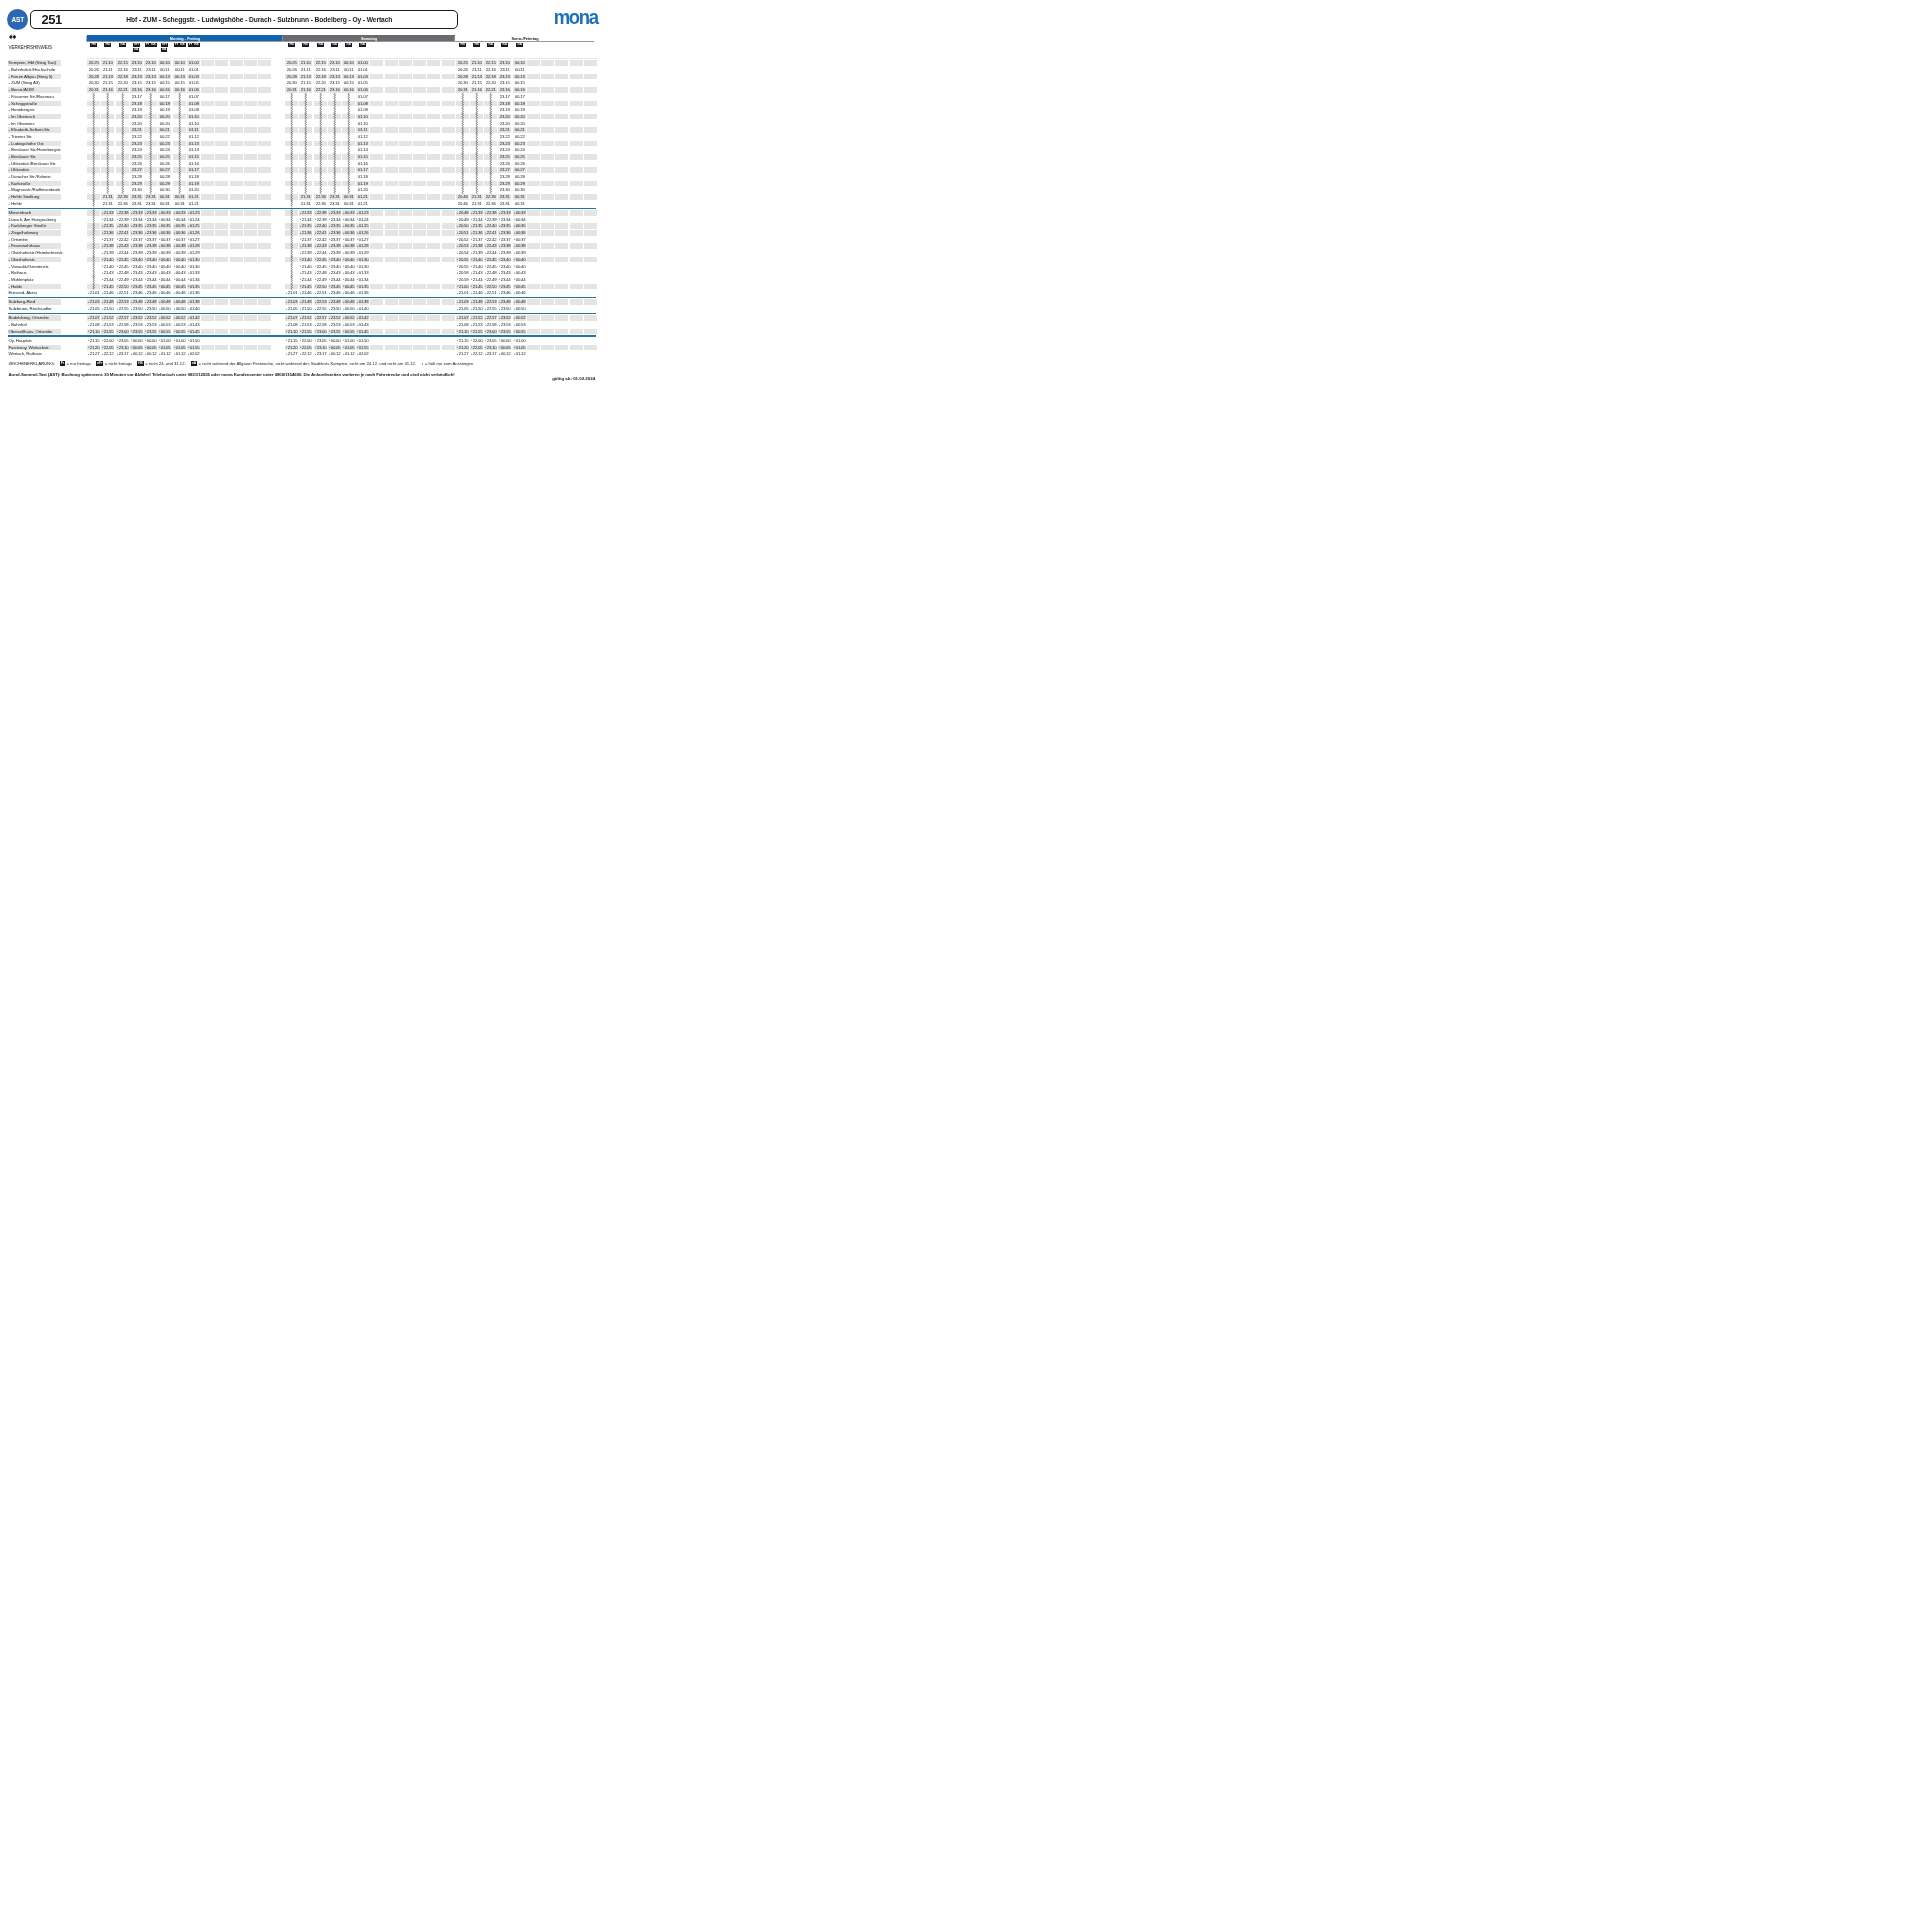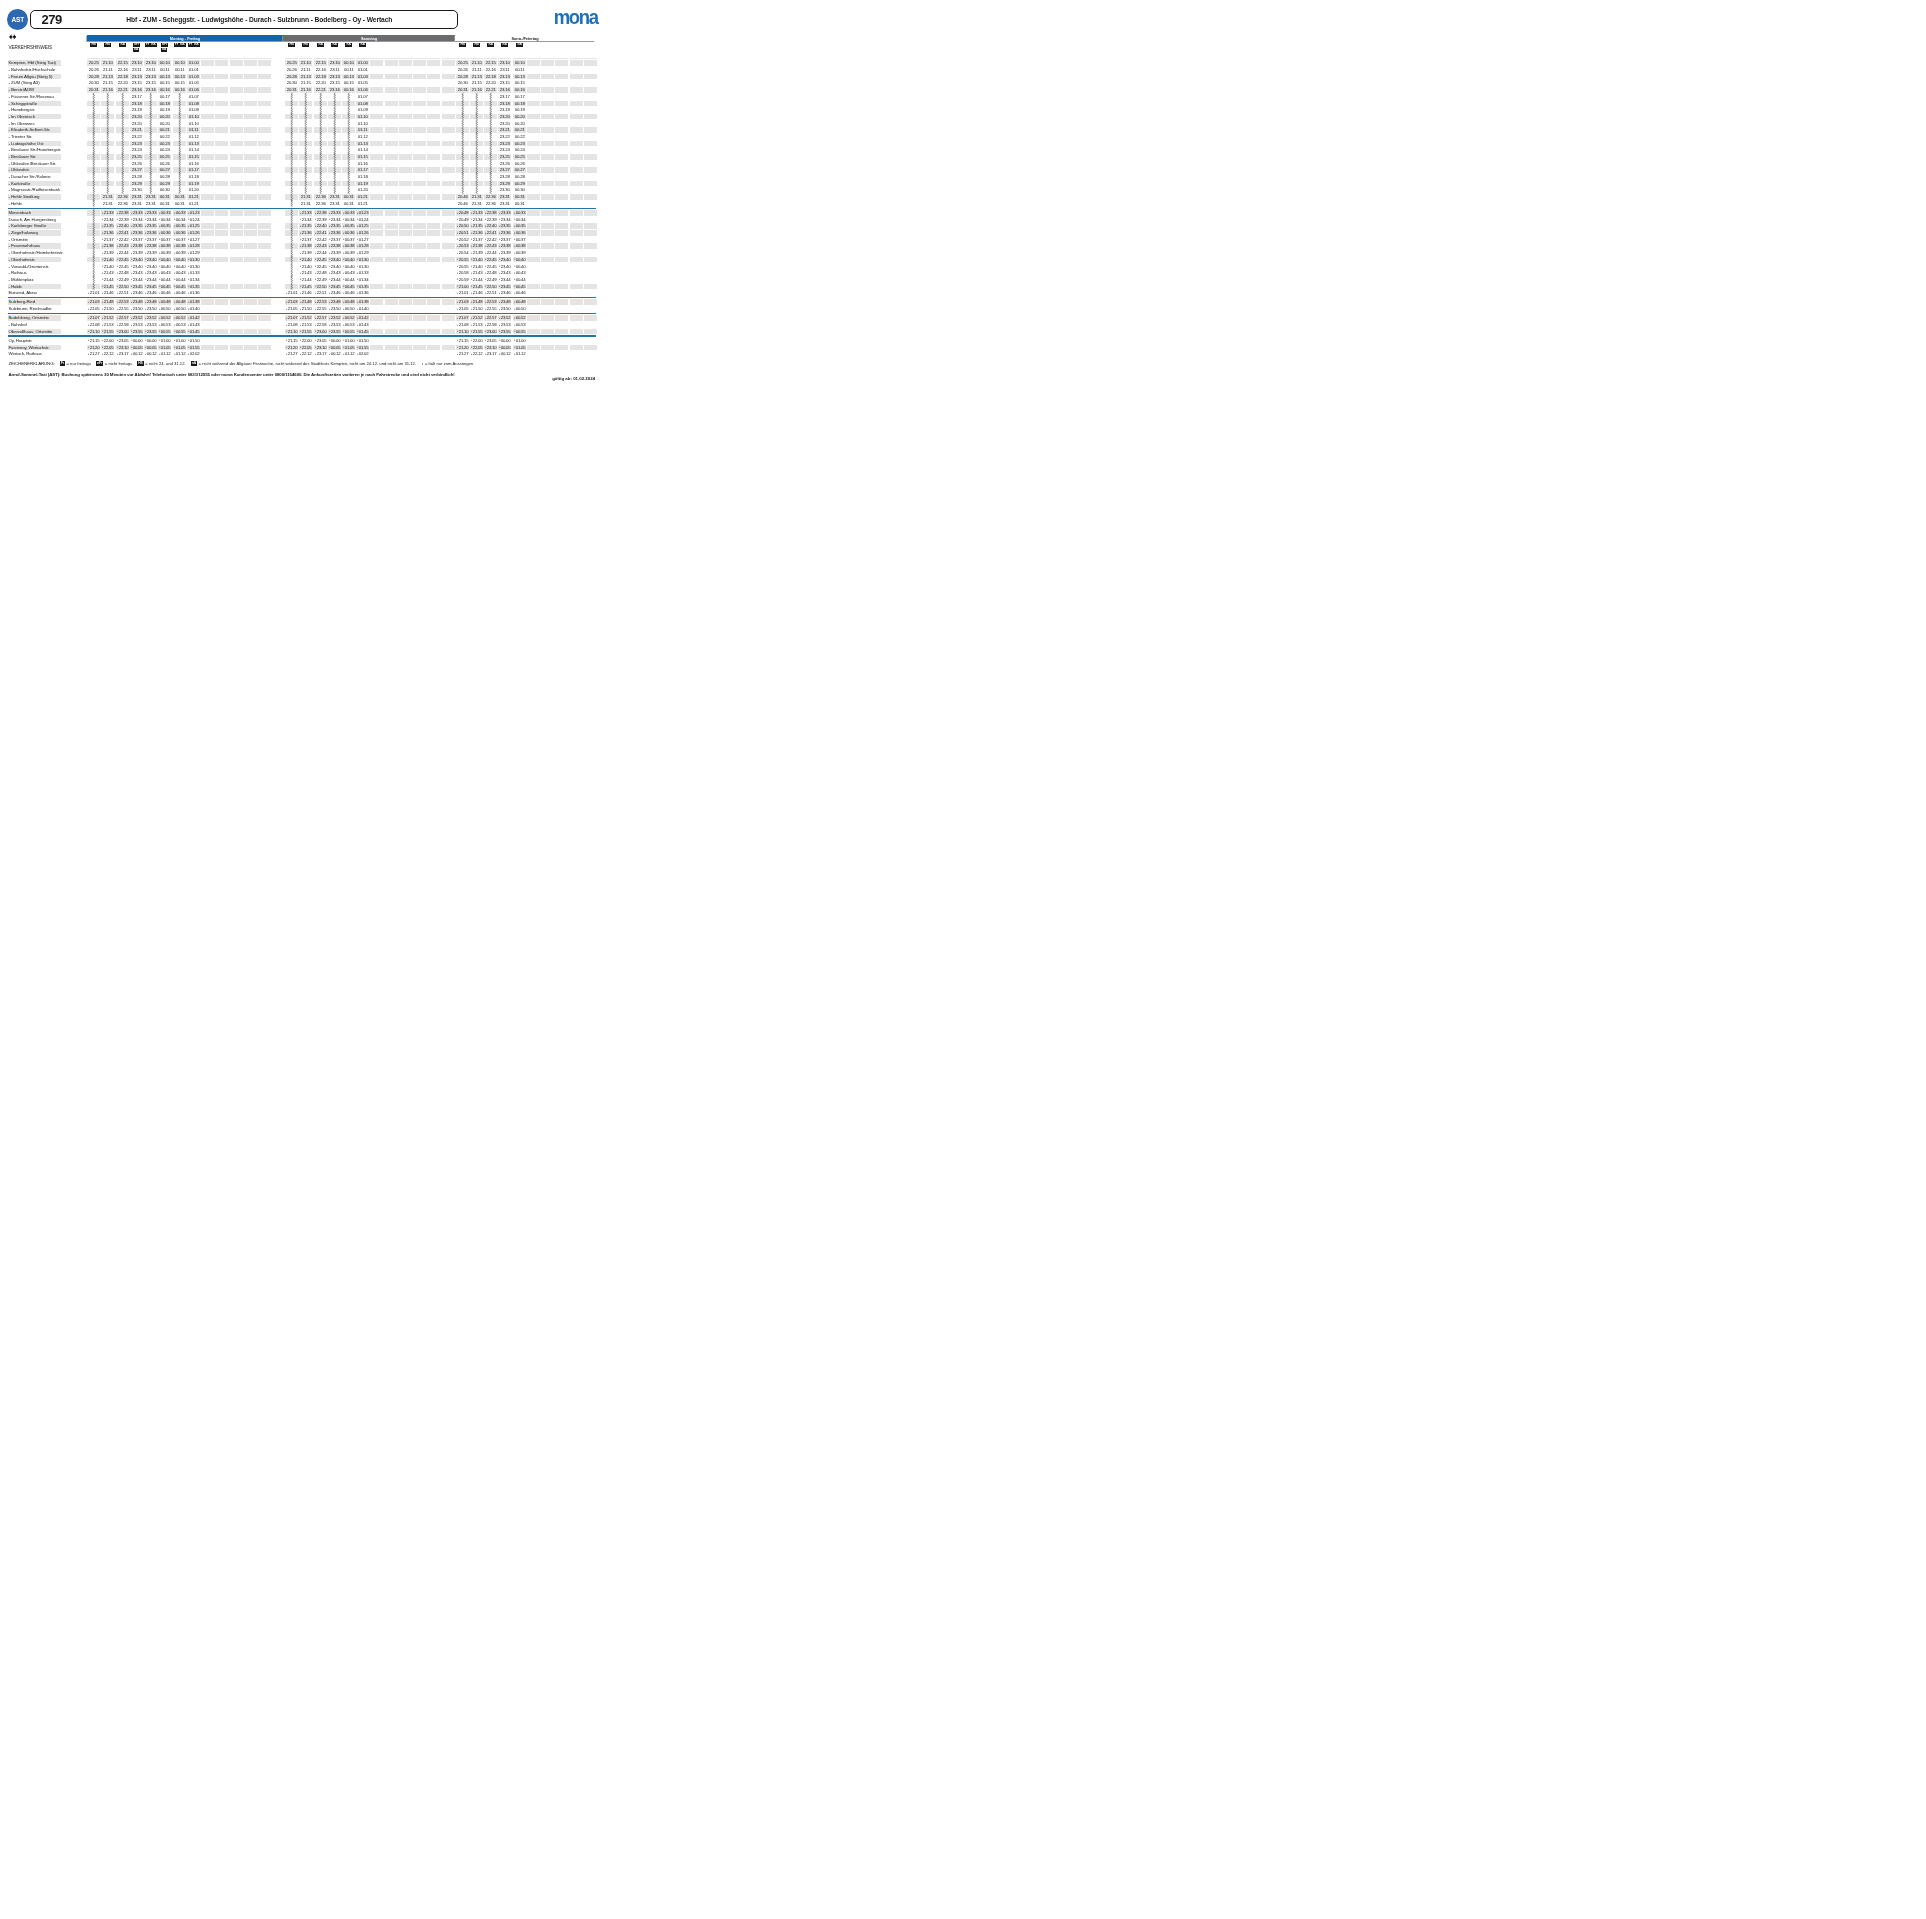--- a/index.html
+++ b/index.html
@@ -48,21 +48,21 @@
   #footer-note{position:absolute;left:8.5px;top:372px;font-size:4.4px;font-weight:bold;letter-spacing:-0.1px;}
   #valid-from{position:absolute;right:8.9px;top:376px;font-size:4.4px;font-weight:bold;}
 </style>
 </head>
 <body>
 
 <div class="sheet">
   <div id="ast-badge">AST</div>
 
   <div id="route-box">
-    <div id="route-number">279</div>
+    <div id="route-number">251</div>
     <div id="route-title">Hbf - ZUM - Scheggstr. - Ludwigshöhe - Durach - Sulzbrunn - Bodelberg - Oy - Wertach</div>
   </div>
 
   <div id="mona-logo">mona</div>
 
   <svg id="both-directions" width="7.3" height="5.8" viewBox="0 0 38 30">
     <path fill="#1a1a1a" d="M13 1 L0 15 L13 29 L13 20 L17.6 20 L17.6 10 L13 10 Z"></path>
     <path fill="#1a1a1a" d="M25 1 L38 15 L25 29 L25 20 L20.4 20 L20.4 10 L25 10 Z"></path>
   </svg>
 

